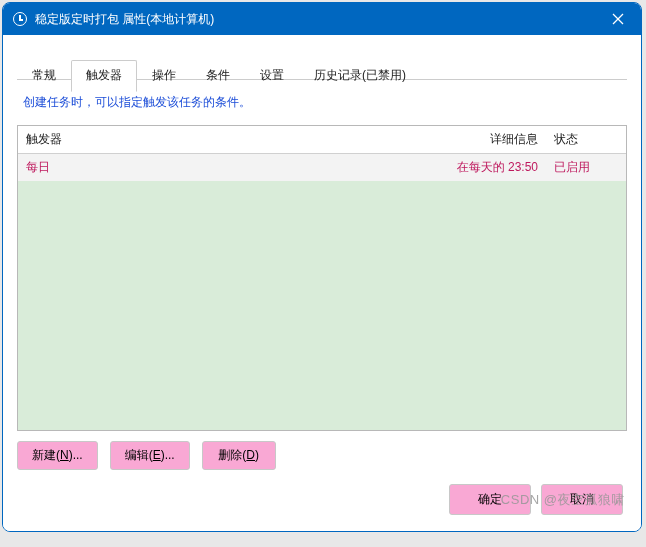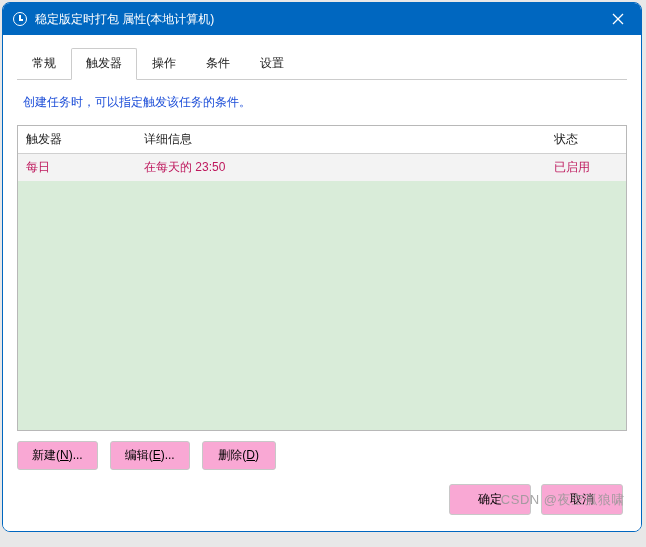--- a/index.html
+++ b/index.html
@@ -7,28 +7,28 @@
   .window { width: 640px; height: 530px; background: #fff; border: 1px solid #0067c0; border-radius: 8px; overflow: hidden; display: flex; flex-direction: column; position: relative; margin: 2px; }
   .titlebar { background: #0067c0; color: #fff; height: 32px; display: flex; align-items: center; padding: 0 0 0 10px; }
   .titlebar .ticon { width: 14px; height: 14px; border: 1.5px solid #fff; border-radius: 50%; margin-right: 8px; position: relative; }
   .titlebar .ticon::before { content:""; position:absolute; left:5px; top:2px; width:1.5px; height:5px; background:#fff; }
   .titlebar .ticon::after { content:""; position:absolute; left:5px; top:6px; width:4px; height:1.5px; background:#fff; }
   .titlebar .ttext { flex: 1; font-size: 12px; }
   .titlebar .closebtn { width: 46px; height: 32px; display: flex; align-items: center; justify-content: center; cursor: pointer; }
   .titlebar .closebtn svg { stroke: #fff; stroke-width: 1.2; }
   .content { flex: 1; background: #fff; padding: 12px 14px 14px 14px; display: flex; flex-direction: column; position: relative; }
   .tabs { display: flex; border-bottom: 1px solid #ccc; }
-  .tab { padding: 6px 14px 7px 14px; font-size: 12px; color: #222; cursor: pointer; position: relative; top: 1px; border: 1px solid transparent; }
+  .tab { padding: 6px 14px 7px 14px; font-size: 12px; color: #222; cursor: pointer; position: relative; top: 13px; border: 1px solid transparent; }
   .tab.active { border: 1px solid #ccc; border-bottom: 1px solid #fff; border-radius: 2px 2px 0 0; background: #fff; }
   .desc { padding: 14px 6px 12px 6px; color: #1d4ed8; }
   .tablewrap { border: 1px solid #b8b8b8; flex: 1; display: flex; flex-direction: column; margin: 2px 0 10px 0; background: #d9ecd9; overflow: hidden; min-height: 290px; }
   .thead { display: flex; background: #fff; border-bottom: 1px solid #d0d0d0; font-size: 12px; color: #222; }
   .thead .col, .trow .col { padding: 5px 8px; }
   .col-trigger { width: 118px; }
-  .col-detail { flex: 1; }
+  .col-detail { flex: 1; text-align: right; }
   .col-status { width: 80px; }
   .tbody { flex: 1; }
   .trow { display: flex; font-size: 12px; color: #be185d; background: #f3f3f3; }
   .btnrow { display: flex; gap: 12px; padding: 0 0 8px 0; }
   .btn { background: #f9a8d4; border: 1px solid #c8c8c8; border-radius: 3px; padding: 5px 14px; font-size: 12px; cursor: pointer; min-width: 74px; text-align: center; }
   .btn u { text-decoration: underline; }
   .footer { display: flex; justify-content: flex-end; gap: 10px; padding: 6px 4px 2px 0; }
   .footer .btn { min-width: 82px; padding: 6px 25px; }
   .watermark { position: absolute; right: 16px; bottom: 22px; color: rgba(150,150,150,0.85); font-size: 13px; pointer-events: none; letter-spacing: 0.5px; }
 </style>
@@ -47,20 +47,21 @@
     </div>
   </div>
 
   <div class="content">
     <div class="tabs">
       <div class="tab">常规</div>
       <div class="tab active">触发器</div>
       <div class="tab">操作</div>
       <div class="tab">条件</div>
       <div class="tab">设置</div>
+      <div class="tab">历史记录(已禁用)</div>
     </div>
 
     <div class="desc">创建任务时，可以指定触发该任务的条件。</div>
 
     <div class="tablewrap">
       <div class="thead">
         <div class="col col-trigger">触发器</div>
         <div class="col col-detail">详细信息</div>
         <div class="col col-status">状态</div>
       </div>

